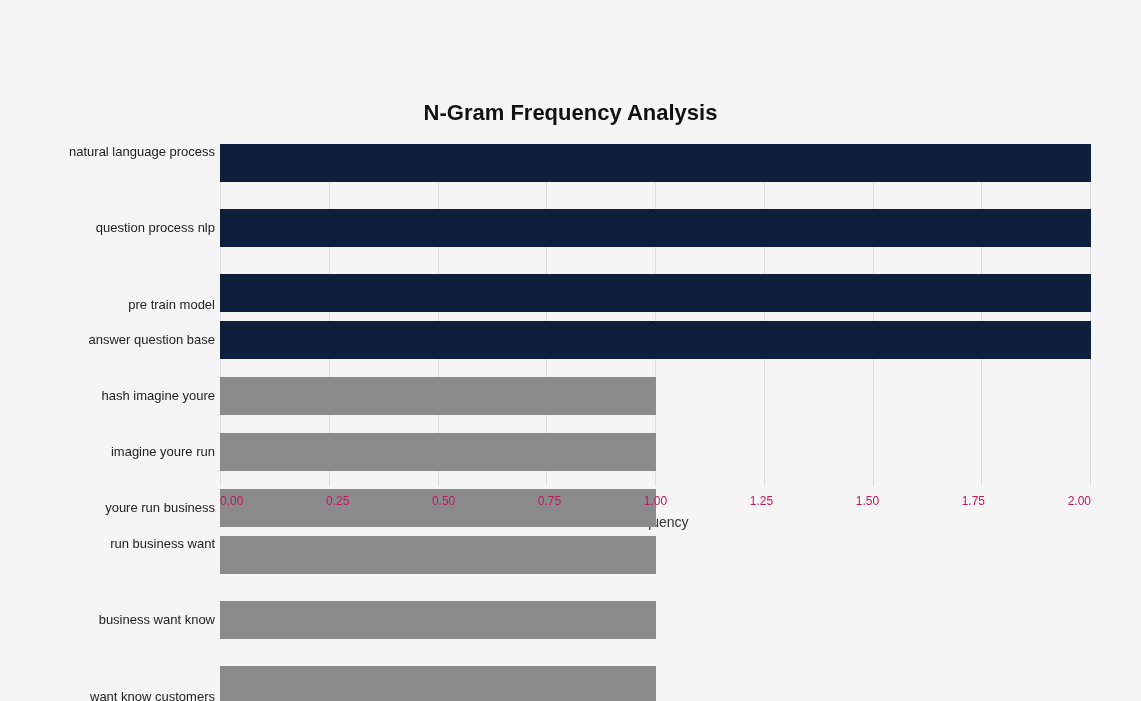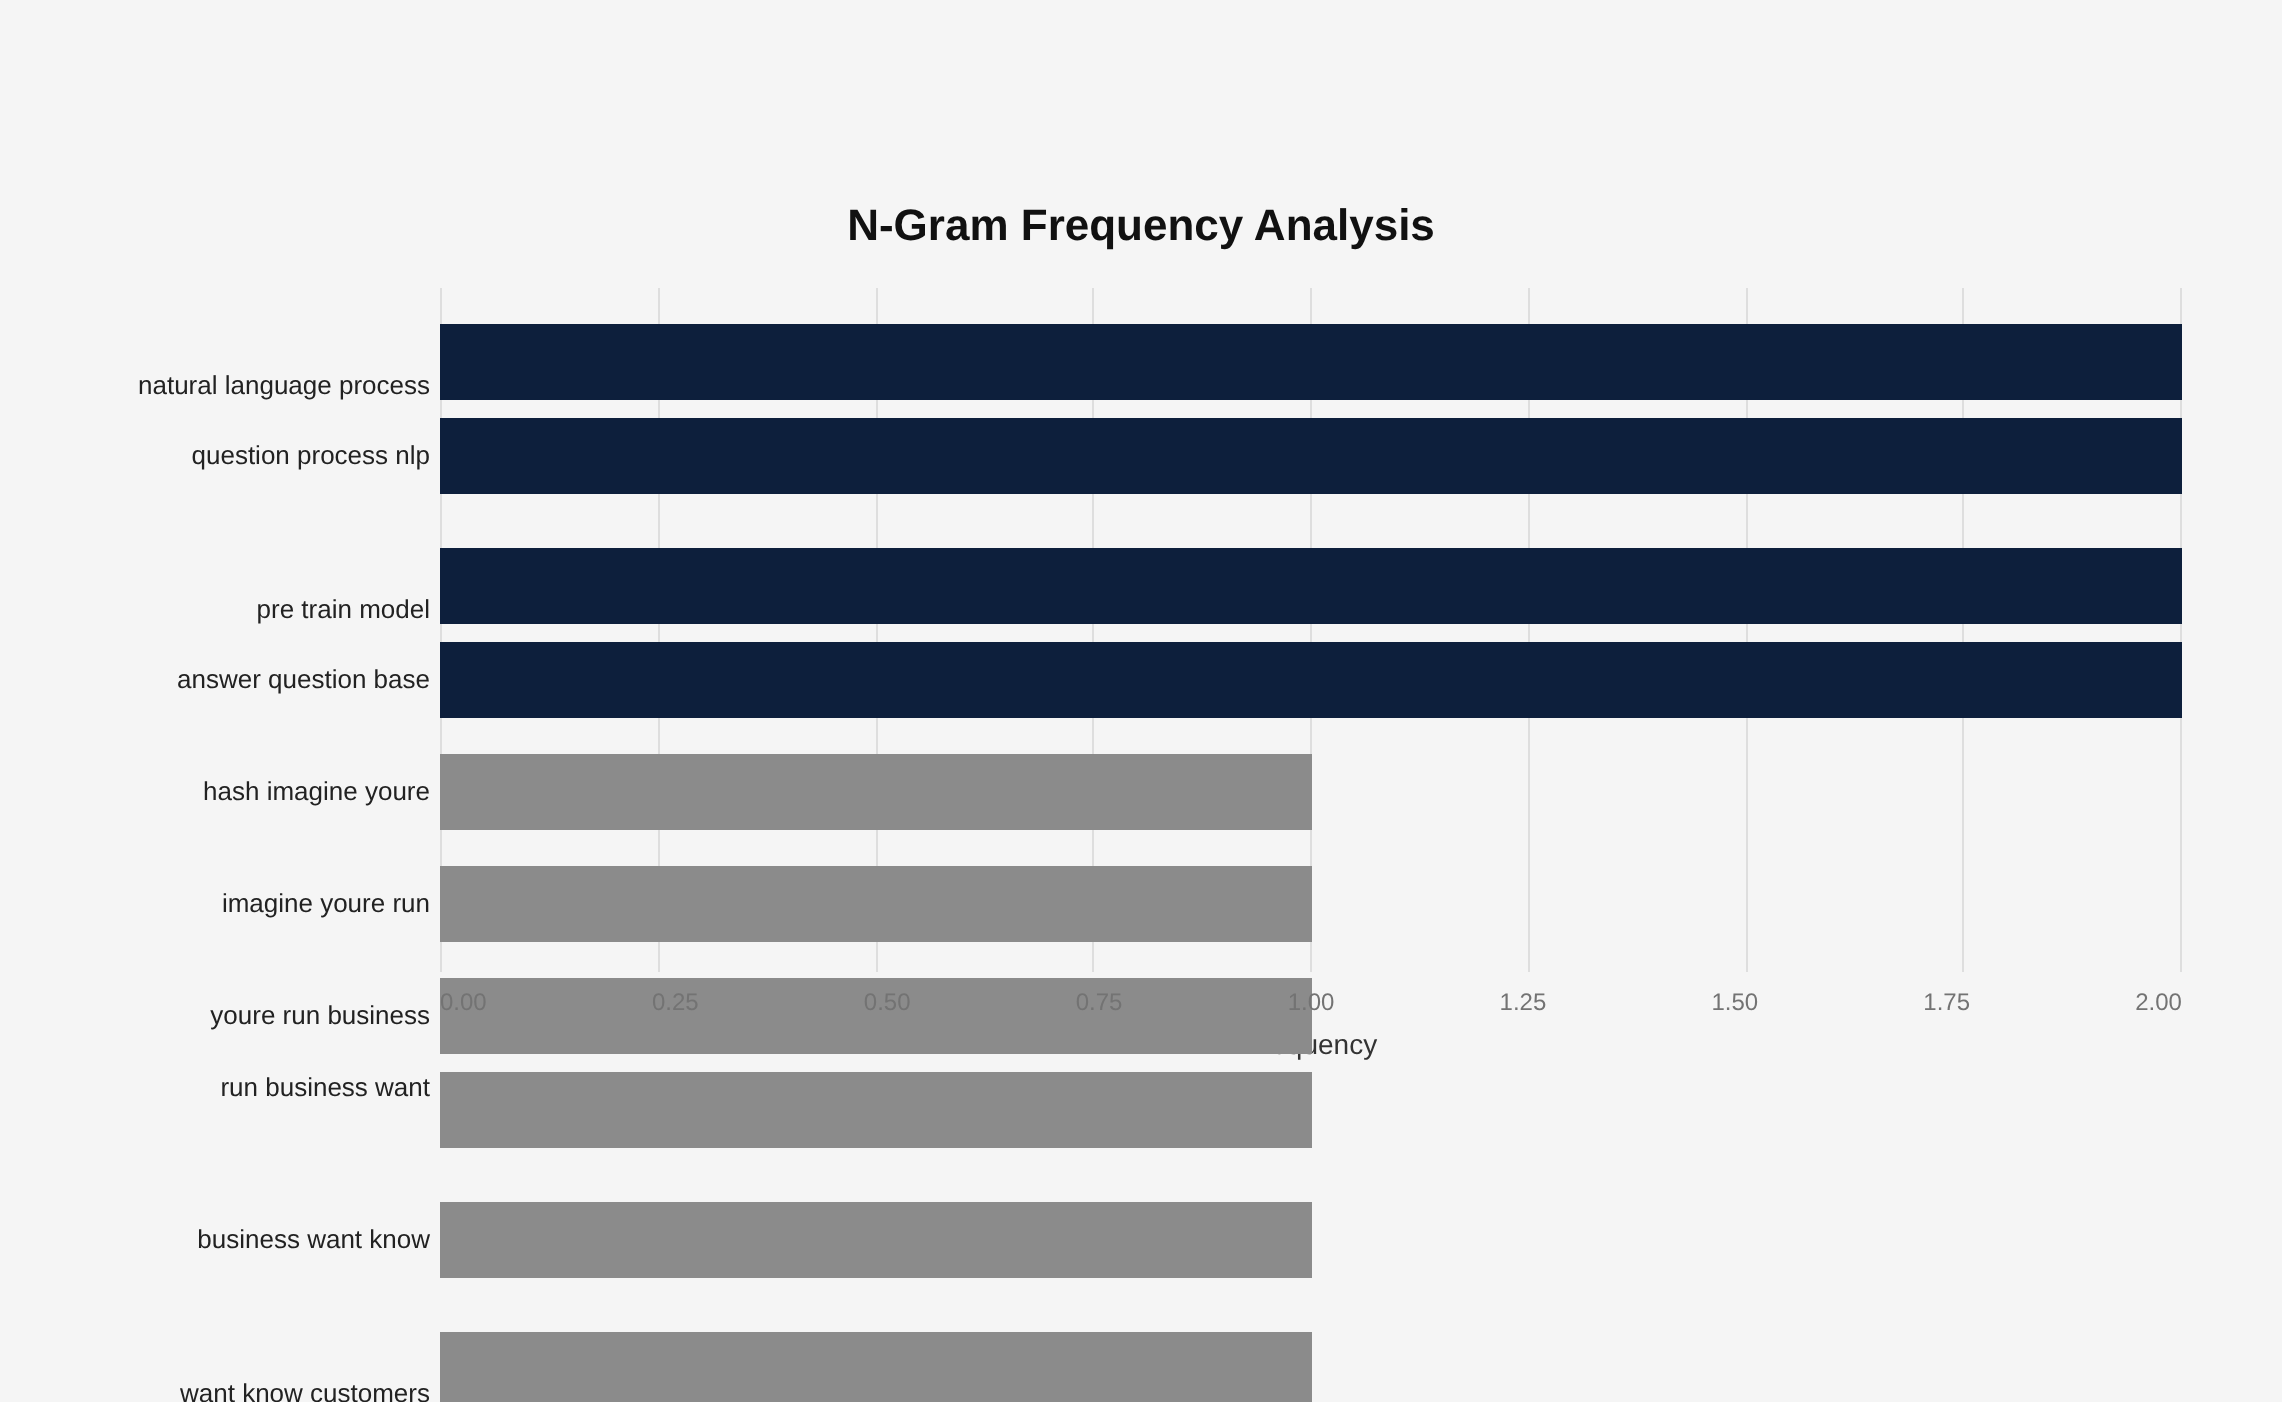--- a/index.html
+++ b/index.html
@@ -55,21 +55,21 @@
     .x-axis {
       display: flex;
       padding-left: 200px;
       padding-right: 30px;
       margin-top: 8px;
       justify-content: space-between;
       position: relative;
     }
     .x-tick {
       font-size: 12px;
-      color: #737373;
+      color: #be185d;
       text-align: center;
     }
     .x-label {
       text-align: center;
       font-size: 14px;
       color: #333;
       margin-top: 6px;
       padding-left: 200px;
       padding-right: 30px;
     }
@@ -103,21 +103,21 @@
       <div class="grid-line"></div>
       <div class="grid-line"></div>
       <div class="grid-line"></div>
       <div class="grid-line"></div>
       <div class="grid-line"></div>
       <div class="grid-line"></div>
       <div class="grid-line"></div>
     </div>
 
     <div id="bars-container" style="position:relative; padding-left:200px; padding-right:30px;">
-    <div class="bar-row" style="height: 56px; display: flex; align-items: flex-end; position: relative;">
+    <div class="bar-row" style="height: 56px; display: flex; align-items: flex-start; position: relative;">
           <span class="bar-label">natural language process</span>
           <div class="bar bar-dark" style="width: 100%; height: 38px;"></div>
         </div>
         <div class="bar-row" style="height: 56px; display: flex; align-items: center; position: relative;">
           <span class="bar-label">question process nlp</span>
           <div class="bar bar-dark" style="width: 100%; height: 38px;"></div>
         </div>
         <div class="bar-row" style="height: 56px; display: flex; align-items: flex-end; position: relative;">
           <span class="bar-label">pre train model</span>
           <div class="bar bar-dark" style="width: 100%; height: 38px;"></div>

